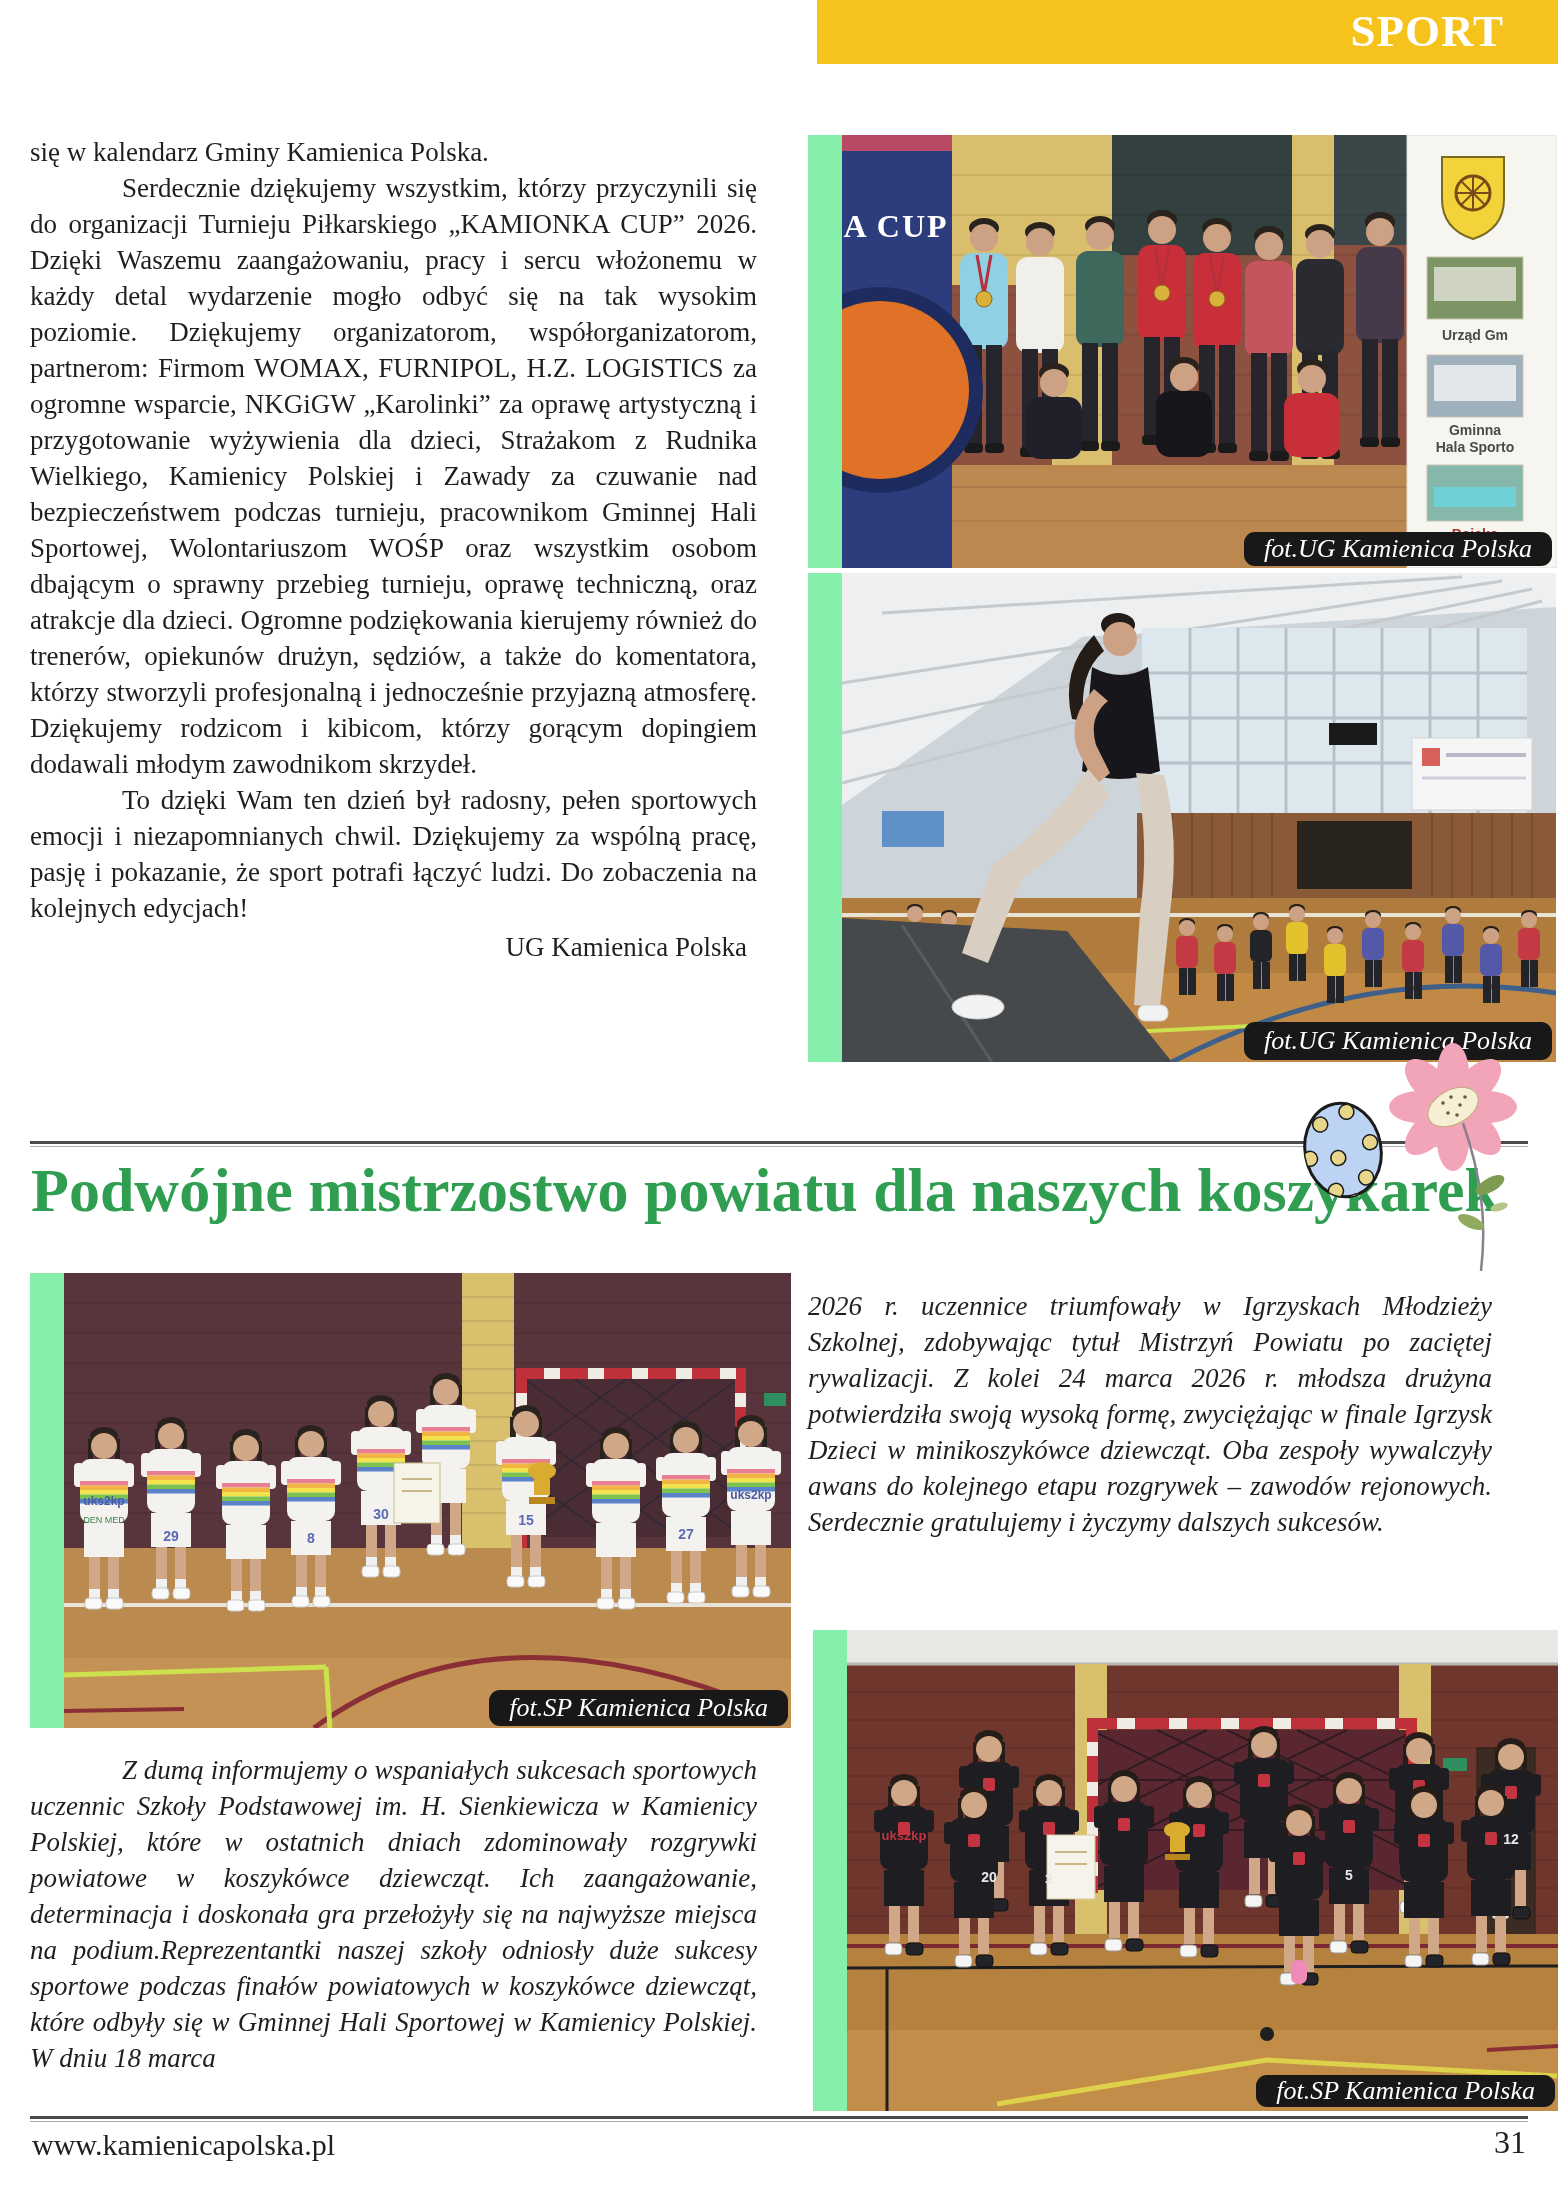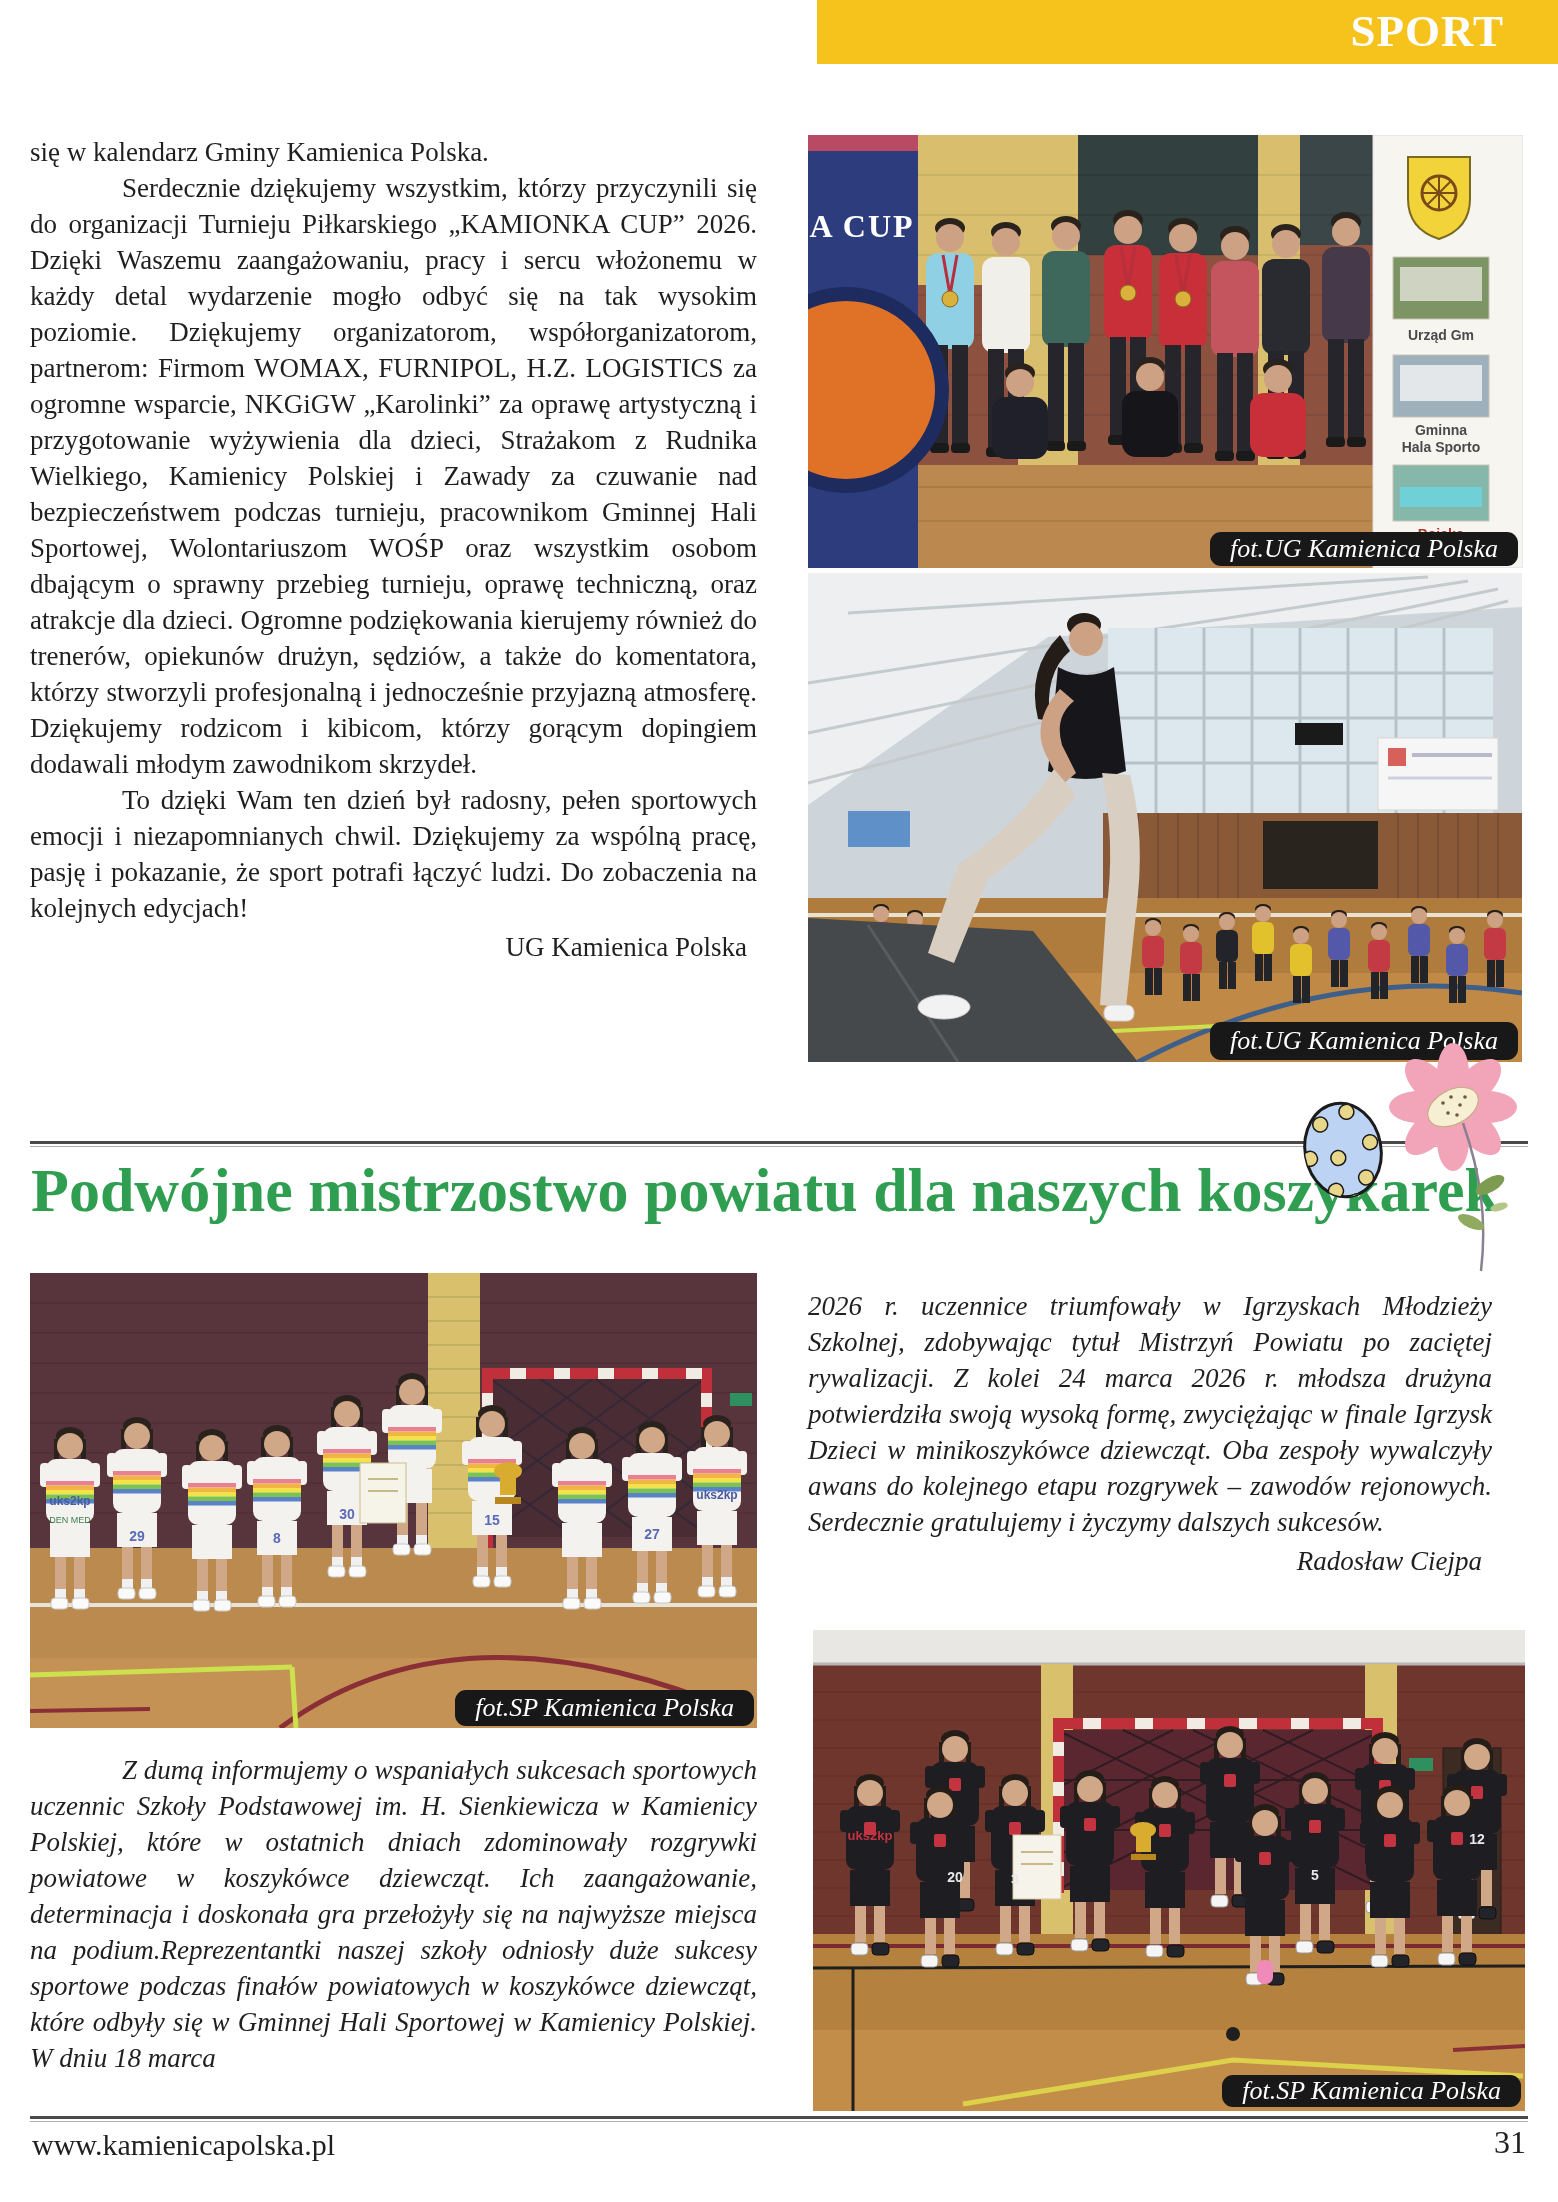--- a/index.html
+++ b/index.html
@@ -19,21 +19,21 @@
   .a2L{top:1752px;font-style:italic;}
   
   .rule{position:absolute;left:30px;width:1498px;height:2px;
         border-top:3px solid #4a4a4a;border-bottom:1px solid #adadad;}
   .rule1{top:1141px;}
   .rule2{top:2116px;}
   
   .title{position:absolute;left:30px;top:1156px;width:1470px;margin:0;text-align:center;
          font-size:62px;font-weight:bold;color:#2f9e50;white-space:nowrap;line-height:1.1;}
   
-  figure{margin:0;position:absolute;overflow:hidden;background:#86efac;}
+  figure{margin:0;position:absolute;overflow:hidden;background:#86efac;padding-left:34px;}
   .ph1{left:808px;top:135px;width:715px;height:433px;}
   .ph2{left:808px;top:573px;width:714px;height:489px;}
   .ph3{left:30px;top:1273px;width:727px;height:455px;}
   .ph4{left:813px;top:1630px;width:712px;height:481px;}
   figure svg{display:block;width:100%;height:100%;}
   .cap{position:absolute;background:#181818;color:#fff;font-style:italic;
        font-size:26px;line-height:32px;padding:1px 20px;border-radius:11px;}
   .cap1{right:5px;bottom:2px;}
   .cap2{right:4px;bottom:2px;line-height:36px;}
   .cap3{right:3px;bottom:2px;line-height:34px;}
@@ -427,21 +427,20 @@
       <text x="247" y="270" text-anchor="middle" class="jnum">8</text>
       <text x="317" y="246" text-anchor="middle" class="jnum">30</text>
       <text x="462" y="252" text-anchor="middle" class="jnum">15</text>
       <text x="622" y="266" text-anchor="middle" class="jnum">27</text>
     </svg>
     <div class="cap cap3">fot.SP Kamienica Polska</div>
   </figure>
 
   <div class="a2R">
     <p>2026 r. uczennice triumfowały w Igrzyskach Młodzieży Szkolnej, zdobywając tytuł Mistrzyń Powiatu po zaciętej rywalizacji. Z kolei 24 marca 2026 r. młodsza drużyna potwierdziła swoją wysoką formę, zwyciężając w finale Igrzysk Dzieci w minikoszykówce dziewcząt. Oba zespoły wywalczyły awans do kolejnego etapu rozgrywek – zawodów rejonowych. Serdecznie gratulujemy i życzymy dalszych sukcesów.</p>
-    <span class="sig">Radosław Ciejpa</span>
   </div>
 
   <div class="colL a2L">
     <p class="ind">Z dumą informujemy o wspaniałych sukcesach sportowych uczennic Szkoły Podstawowej im. H. Sienkiewicza w Kamienicy Polskiej, które w ostatnich dniach zdominowały rozgrywki powiatowe w koszykówce dziewcząt. Ich zaangażowanie, determinacja i doskonała gra przełożyły się na najwyższe miejsca na podium.Reprezentantki naszej szkoły odniosły duże sukcesy sportowe podczas finałów powiatowych w koszykówce dziewcząt, które odbyły się w Gminnej Hali Sportowej w Kamienicy Polskiej. W dniu 18 marca</p>
   </div>
 
   <figure class="ph4">
     <svg viewBox="0 0 712 481" preserveAspectRatio="none">
       <rect width="712" height="481" fill="#6e362c"></rect>
       <rect width="712" height="34" fill="#e9e7e4"></rect>

